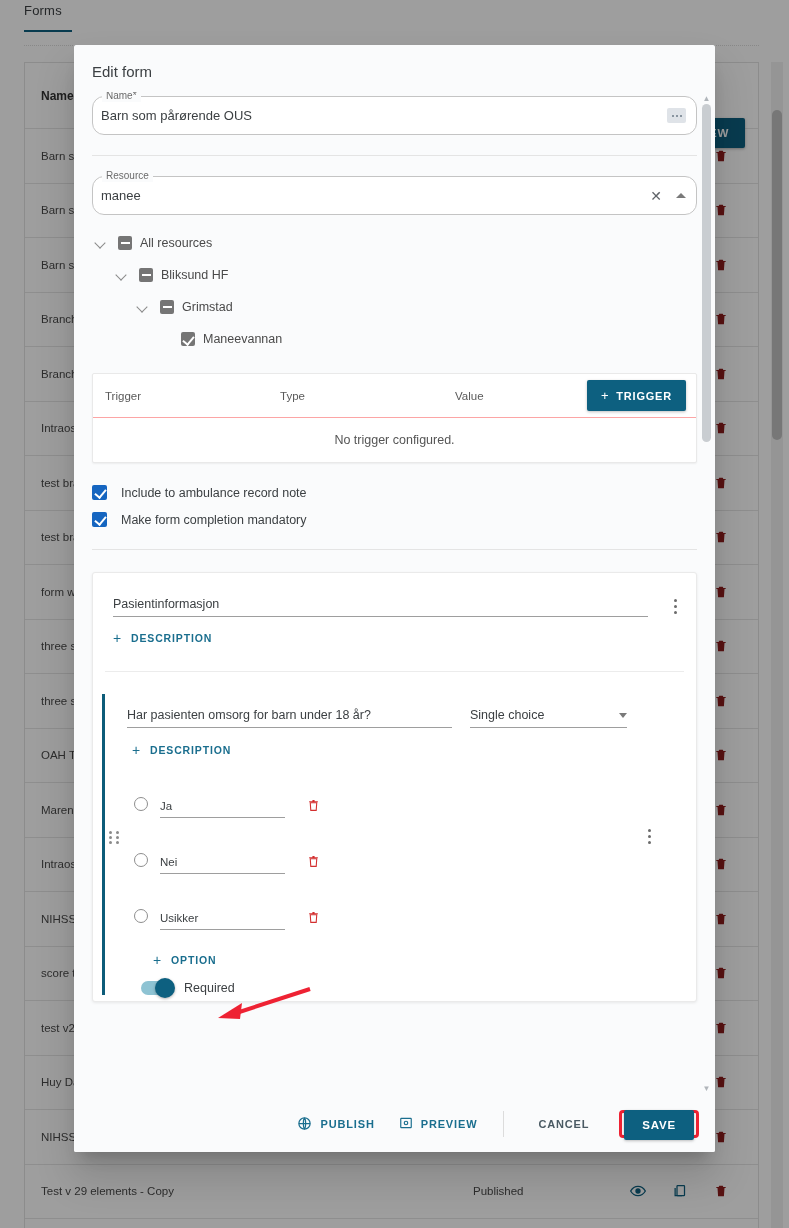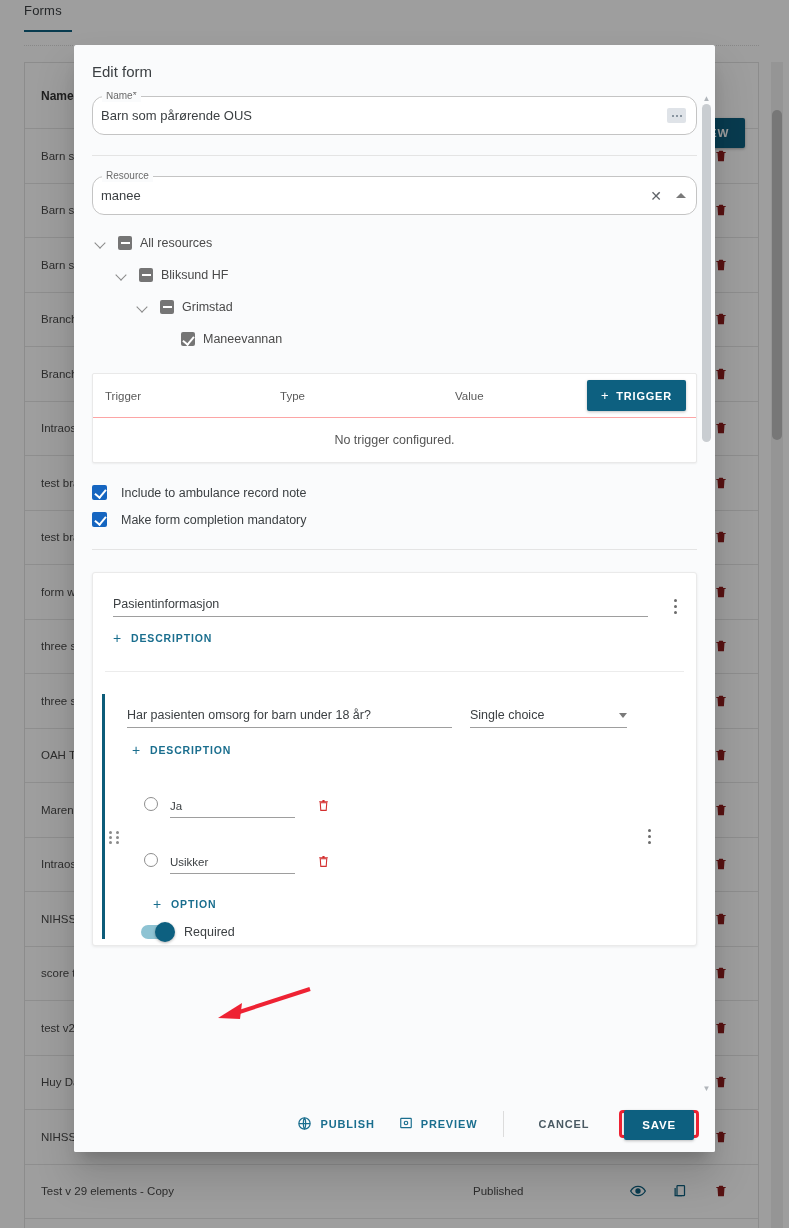--- a/index.html
+++ b/index.html
@@ -233,21 +233,21 @@
   #q-desc-btn { margin: 15px 0 0 27px; }
 
   #options-wrap { position: relative; padding: 22px 0 0 0; }
   #drag-handle {
     position: absolute; left: 4px; top: 72px;
     display: grid; grid-template-columns: 3px 3px; gap: 2px 4px;
   }
   #drag-handle i { width: 3px; height: 3px; background: #8a8a8a; border-radius: 50%; display: block; }
   #q-kebab { position: absolute; right: 26px; top: 68px; }
 
-  .option-row { display: flex; align-items: center; padding: 0 0 0 39px; height: 56px; }
+  .option-row { display: flex; align-items: center; padding: 0 0 0 29px; height: 56px; }
   .radio {
     width: 14px; height: 14px; border: 1.6px solid #8e8e8e; border-radius: 50%; flex: 0 0 14px;
     margin-right: 12px; margin-bottom: 10px;
   }
   .opt-input {
     flex: 0 0 125px; border-bottom: 1px solid #9e9e9e;
     font-size: 11.5px; color: #3c4043; padding-bottom: 5px;
   }
   .trash-red { margin-left: 22px; margin-bottom: 4px; }
   #option-add-btn { margin: 4px 0 0 48px; }
@@ -728,20 +728,28 @@
                 <div class="option-row">
                   <span class="radio"></span>
                   <span class="opt-input">Ja</span>
                   <span class="trash-red"><svg width="13" height="15" viewBox="0 0 24 24" fill="none" stroke="#d32f2f" stroke-width="2">
                       <path d="M6 7h12l-1 14H7L6 7z"></path>
                       <path d="M4 5h16M10 3h4"></path>
                     </svg></span>
                 </div>
                 <div class="option-row">
                   <span class="radio"></span>
+                  <span class="opt-input">Nei</span>
+                  <span class="trash-red"><svg width="13" height="15" viewBox="0 0 24 24" fill="none" stroke="#d32f2f" stroke-width="2">
+                      <path d="M6 7h12l-1 14H7L6 7z"></path>
+                      <path d="M4 5h16M10 3h4"></path>
+                    </svg></span>
+                </div>
+                <div class="option-row">
+                  <span class="radio"></span>
                   <span class="opt-input">Usikker</span>
                   <span class="trash-red"><svg width="13" height="15" viewBox="0 0 24 24" fill="none" stroke="#d32f2f" stroke-width="2">
                       <path d="M6 7h12l-1 14H7L6 7z"></path>
                       <path d="M4 5h16M10 3h4"></path>
                     </svg></span>
                 </div>
               </div>
 
             <div id="option-add-btn" class="link-btn">
               <span class="plus">+</span>

